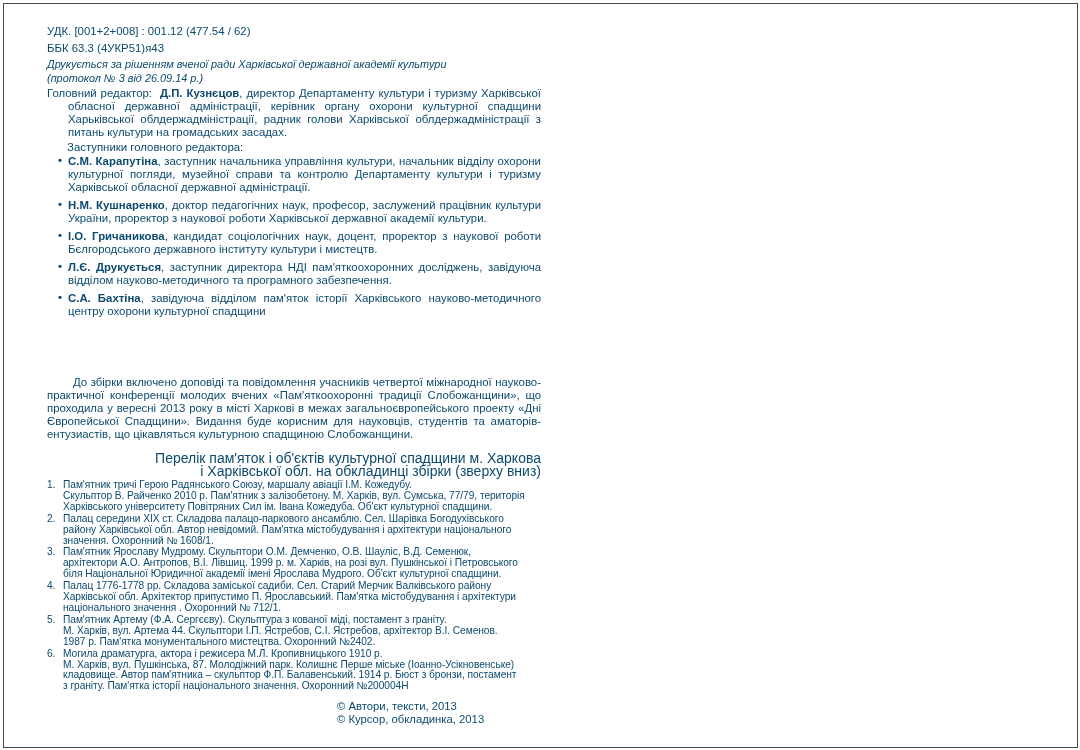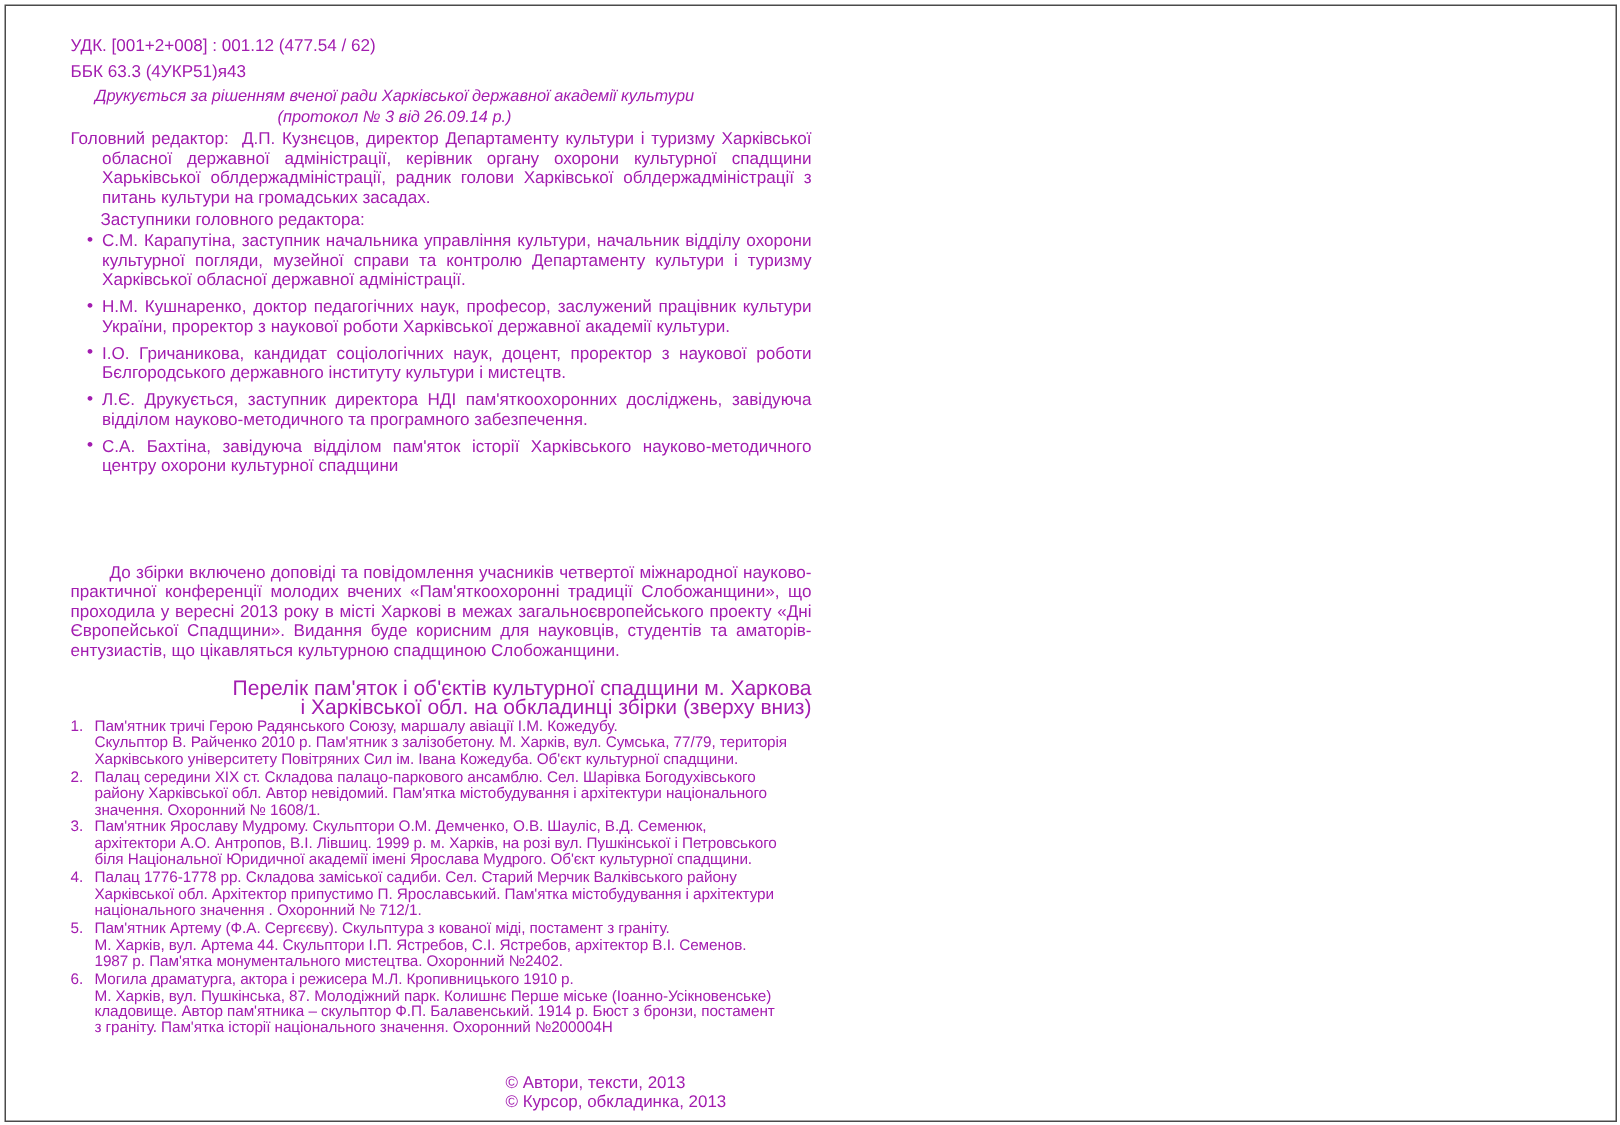--- a/index.html
+++ b/index.html
@@ -1,48 +1,48 @@
 <!DOCTYPE html>
 <html><head>
 <meta charset="utf-8">
 <style>
   html,body{margin:0;padding:0;background:#ffffff;}
   .page{
     position:relative;
     width:1080px;height:750px;
     background:#ffffff;
     font-family:"Liberation Sans",sans-serif;
-    color:#a21caf;
+    color:#0c4a6e;
     overflow:hidden;
   }
   .frame{
     position:absolute;left:3px;top:3px;right:2px;bottom:2px;
     border:1px solid #4a4a4a;
     pointer-events:none;
   }
   .blk{position:absolute;left:47px;width:494px;font-size:11.4px;line-height:13px;}
   .udk{top:25px;}
   .bbk{top:42px;}
-  .resolution{top:57px;width:432px;text-align:center;font-style:italic;line-height:14px;font-size:10.9px;}
+  .resolution{top:57px;width:432px;text-align:left;font-style:italic;line-height:14px;font-size:10.9px;}
   .editor{top:87px;text-align:justify;padding-left:21px;text-indent:-21px;box-sizing:border-box;}
-  .bold{font-weight:normal;}
+  .bold{font-weight:bold;}
   .deputies-label{top:141px;margin-left:20px;}
   .bullets{top:155px;}
   .bullet{position:relative;padding-left:21px;margin-bottom:5px;text-align:justify;box-sizing:border-box;}
   .bullet .dot{position:absolute;left:11px;top:-1px;font-weight:bold;}
   .catalog{top:343px;display:flex;line-height:13.5px;}
   .catalog .code{width:43px;flex:none;font-weight:bold;}
   .catalog .body{flex:1;text-align:justify;}
   .abstract{top:376px;text-align:justify;text-indent:26px;line-height:12.9px;}
   .cover-heading{top:452px;text-align:right;font-size:14px;line-height:12.5px;}
   .cover-list{top:480px;font-size:10.2px;line-height:10.9px;letter-spacing:-0.05px;}
   .cover-item{display:flex;margin-bottom:1px;}
   .cover-item .num{width:16px;flex:none;}
   .cover-item .txt{flex:1;white-space:pre-line;}
-  .copyright{left:337px;top:700px;width:260px;font-size:11.3px;line-height:13.4px;margin-top:16px;}
+  .copyright{left:337px;top:700px;width:260px;font-size:11.3px;line-height:13.4px;}
 </style>
 </head>
 <body>
 
 <div class="page">
   <div class="frame"></div>
 
   <div class="blk udk">УДК. [001+2+008] : 001.12 (477.54 / 62)</div>
   <div class="blk bbk">ББК 63.3 (4УКР51)я43</div>
 

